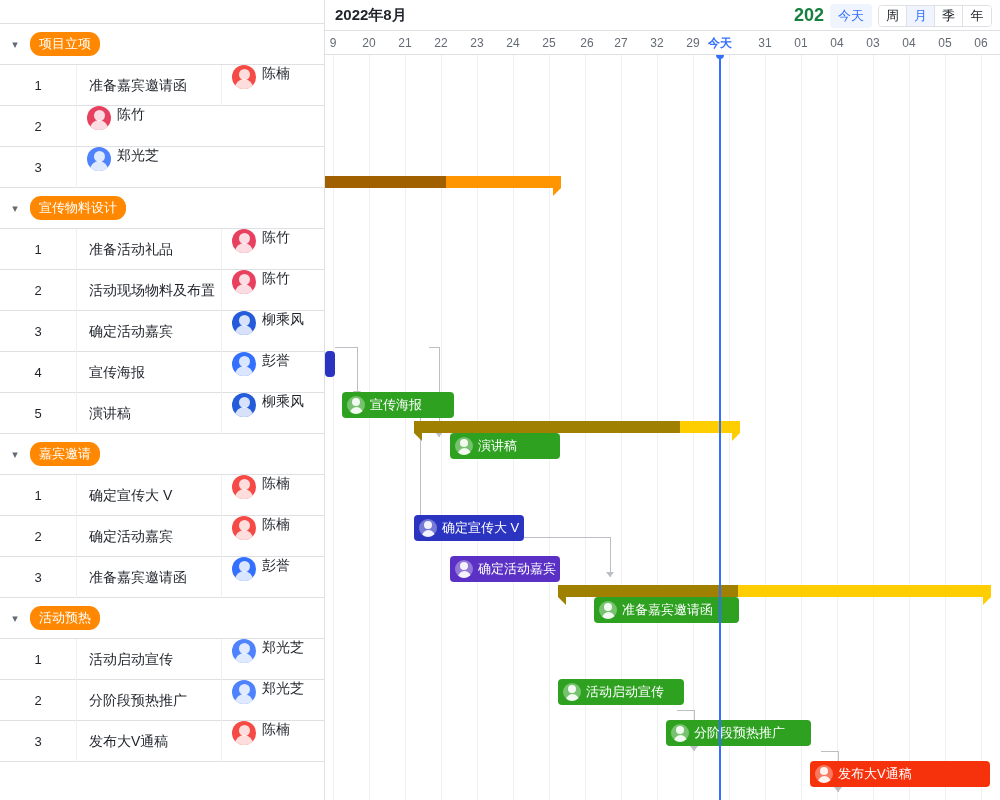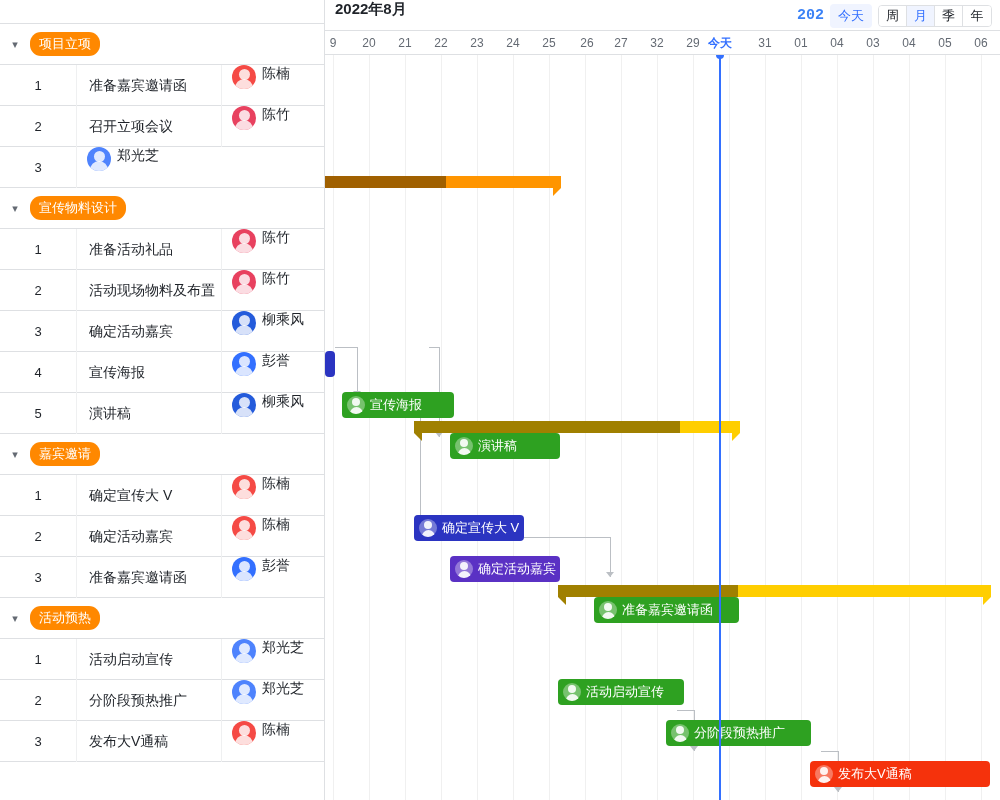--- a/index.html
+++ b/index.html
@@ -119,32 +119,33 @@
     position: relative;
     width: 675px; height: 800px;
     overflow: hidden;
     background: #fff;
     flex: none;
   }
   .gantt-toolbar {
     height: 31px;
     border-bottom: 1px solid #dee0e3;
     display: flex;
+    align-items: center;
     position: relative;
     background:#fff;
   }
   .month-label {
     font-size: 15px; font-weight: bold;
     padding-left: 10px; color:#1f2329;
   }
   .tb-right {
     position: absolute; right: 8px; top: 0;
     height: 31px; display: flex; align-items: center; gap: 6px;
   }
-  .year-label { font-size: 15px; font-weight: bold; color:#3b82f6;font-family:Liberation Mono, monospace; }
+  .year-label { font-size: 18px; font-weight: bold; color:#15803d; }
   .today-btn {
     background: #f0f4ff; color: #3370ff;
     border-radius: 4px; font-size: 13px;
     padding: 3px 8px;
   }
   .seg {
     display: flex; border:1px solid #dee0e3; border-radius:4px; overflow:hidden;
     height:22px;
   }
   .seg div {
@@ -260,21 +261,20 @@
     <div class="task-row">
       <div class="t-idx">1</div>
       <div class="t-name">准备嘉宾邀请函</div>
       <div class="t-owner">
         <span class="avatar av-red"></span>
         <span class="owner-name">陈楠</span>
       </div>
     </div>
     <div class="task-row">
       <div class="t-idx">2</div>
-      <div class="t-name">召开立项会议</div>
       <div class="t-owner">
         <span class="avatar av-pink"></span>
         <span class="owner-name">陈竹</span>
       </div>
     </div>
     <div class="task-row">
       <div class="t-idx">3</div>
       <div class="t-owner">
         <span class="avatar av-lblue"></span>
         <span class="owner-name">郑光芝</span>

